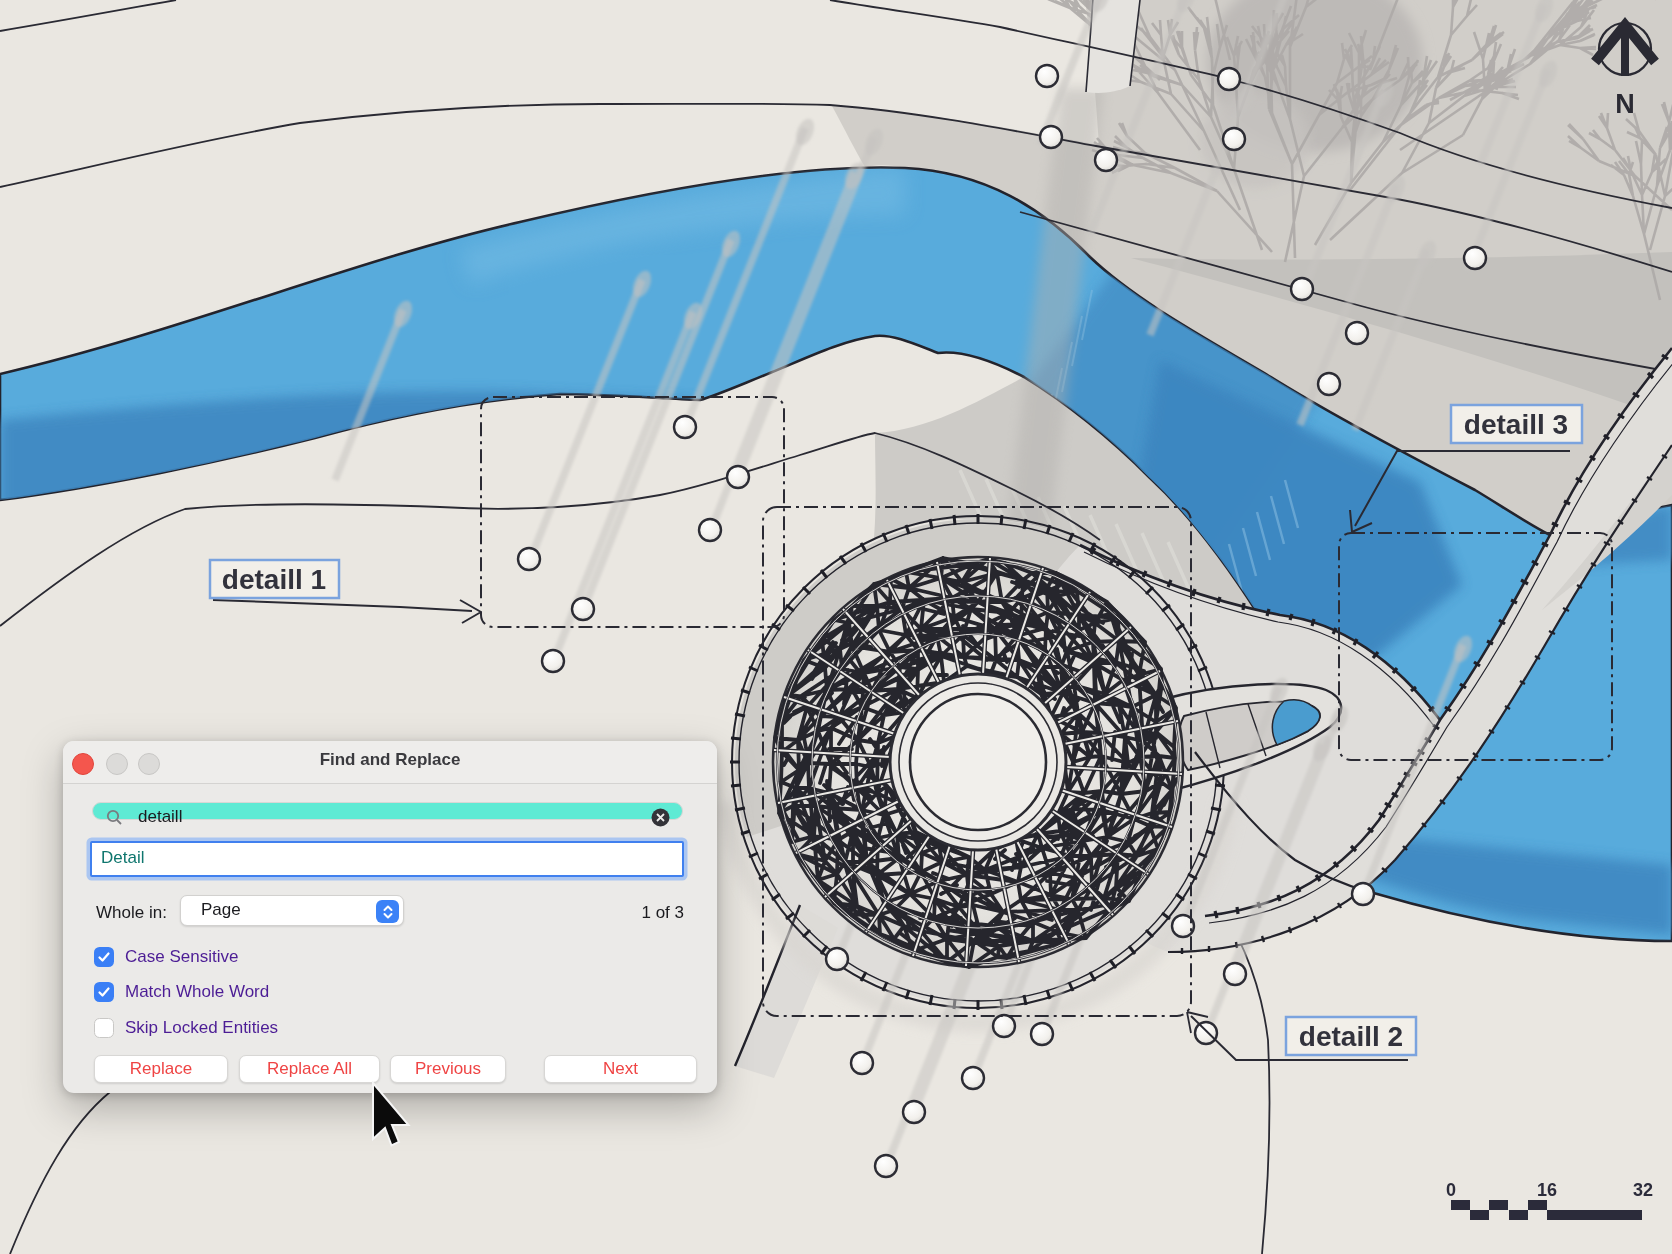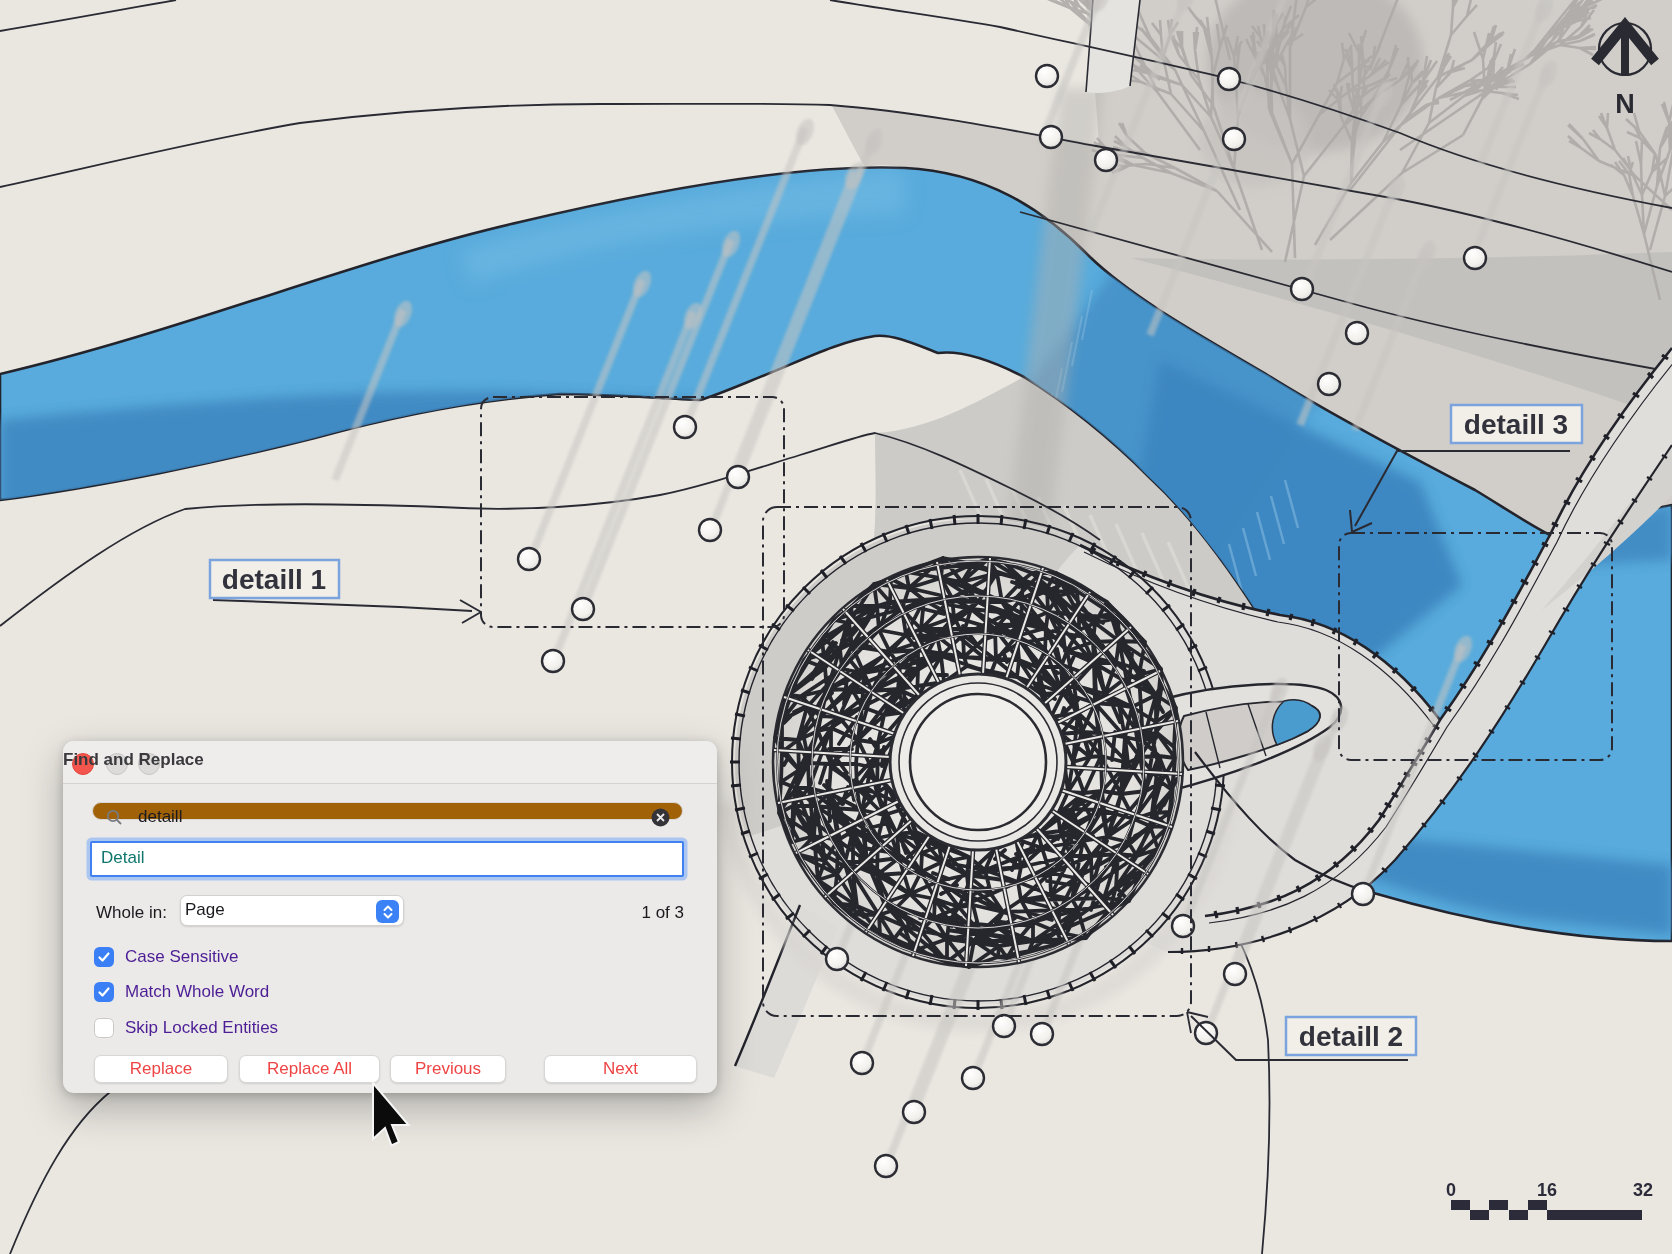--- a/index.html
+++ b/index.html
@@ -1,29 +1,29 @@
 <!DOCTYPE html>
 <html><head><meta charset="utf-8"><style>
 html,body{margin:0;padding:0}
 #stage{position:relative;width:1672px;height:1254px;overflow:hidden;font-family:"Liberation Sans",sans-serif;background:#eae7e1}
 #map{position:absolute;left:0;top:0}
 #dlg{position:absolute;left:63px;top:741px;width:654px;height:352px;background:#ebeae8;border-radius:11px;
  box-shadow:0 15px 40px rgba(0,0,0,.26),0 2px 10px rgba(0,0,0,.18);}
 #ttl{position:absolute;left:0;top:0;width:100%;height:42px;border-bottom:1px solid #d4d3d1;border-radius:11px 11px 0 0;background:#eeedeb}
 .tl{position:absolute;top:11.5px;left:9px;width:20px;height:20px;border-radius:50%;background:#dcdbd9;border:0.5px solid #c8c7c5}
 .tl:nth-child(2){left:41px}.tl:nth-child(3){left:73px}
-#ttxt{position:absolute;width:100%;text-align:left;top:9px;font-size:17px;font-weight:bold;color:#3a3a3e}
-#searchf{position:absolute;left:29px;top:61px;width:591px;height:18px;background:#a16207;border-radius:14px;border:1px solid #d8d7d5;box-sizing:border-box}
+#ttxt{position:absolute;width:100%;text-align:center;top:9px;font-size:17px;font-weight:bold;color:#3a3a3e}
+#searchf{position:absolute;left:29px;top:61px;width:591px;height:18px;background:#5eead4;border-radius:14px;border:1px solid #d8d7d5;box-sizing:border-box}
 #searchf span{position:absolute;left:45px;top:4px;font-size:17px;color:#1b1b1f}
 #replf{position:absolute;left:27px;top:100px;width:594px;height:36px;background:#fff;border:2px solid #4080ef;border-radius:2px;
  box-shadow:0 0 0 3.5px #abc6f1;box-sizing:border-box}
 #replf span{position:absolute;left:9px;top:5px;font-size:17px;color:#0f766e}
 .lbl{position:absolute;font-size:17px;color:#1b1b1f}
 #drop{position:absolute;left:117px;top:154px;width:224px;height:31px;background:#fff;border-radius:7px;border:0.5px solid #d2d1cf;
- box-shadow:0 1px 2px rgba(0,0,0,.12);font-size:17px;color:#1b1b1f;padding:4px 0 0 4px;box-sizing:border-box}
+ box-shadow:0 1px 2px rgba(0,0,0,.12);font-size:17px;color:#1b1b1f;padding:4px 0 0 20px;box-sizing:border-box}
 #stepper{position:absolute;right:4px;top:4px;width:23px;height:23px;background:#3b82f7;border-radius:6px;display:flex;align-items:center;justify-content:center}
 .cbrow{position:absolute;left:31px;font-size:17px;color:#4c1d95;display:flex;height:22px}
 .cb{width:20px;height:20px;border-radius:5.5px;margin-right:11px;display:inline-flex;align-items:center;justify-content:center}
 .cb.on{background:#3a7ff6}
 .cb.off{background:#fff;border:0.5px solid #c9c8c6;box-sizing:border-box}
 .btn{position:absolute;top:314px;height:28px;background:#fff;border:0.5px solid #d8d7d5;border-radius:7px;
  font-family:"Liberation Sans",sans-serif;font-size:17px;color:#ef4444;box-shadow:0 1px 2px rgba(0,0,0,.12)}
 </style></head>
 <body>
 <div id="stage">

